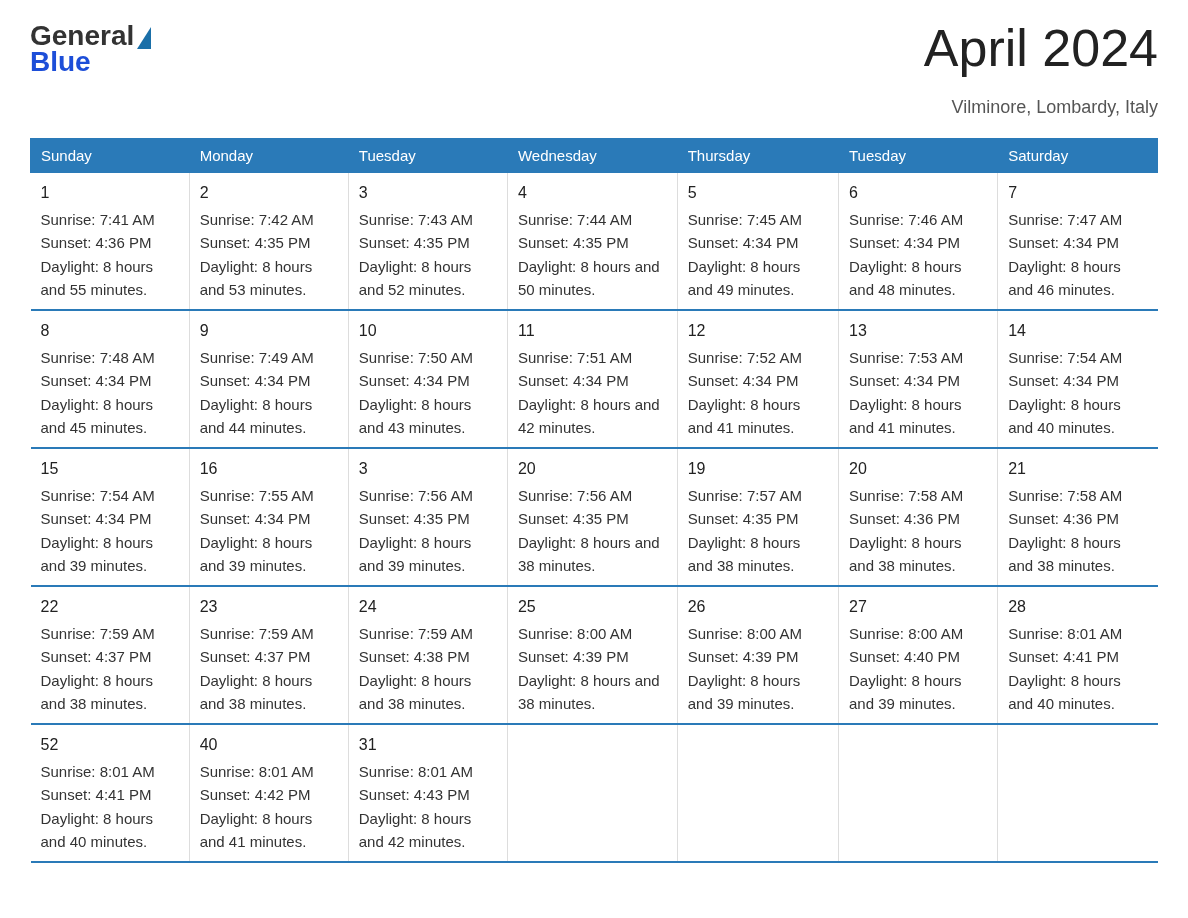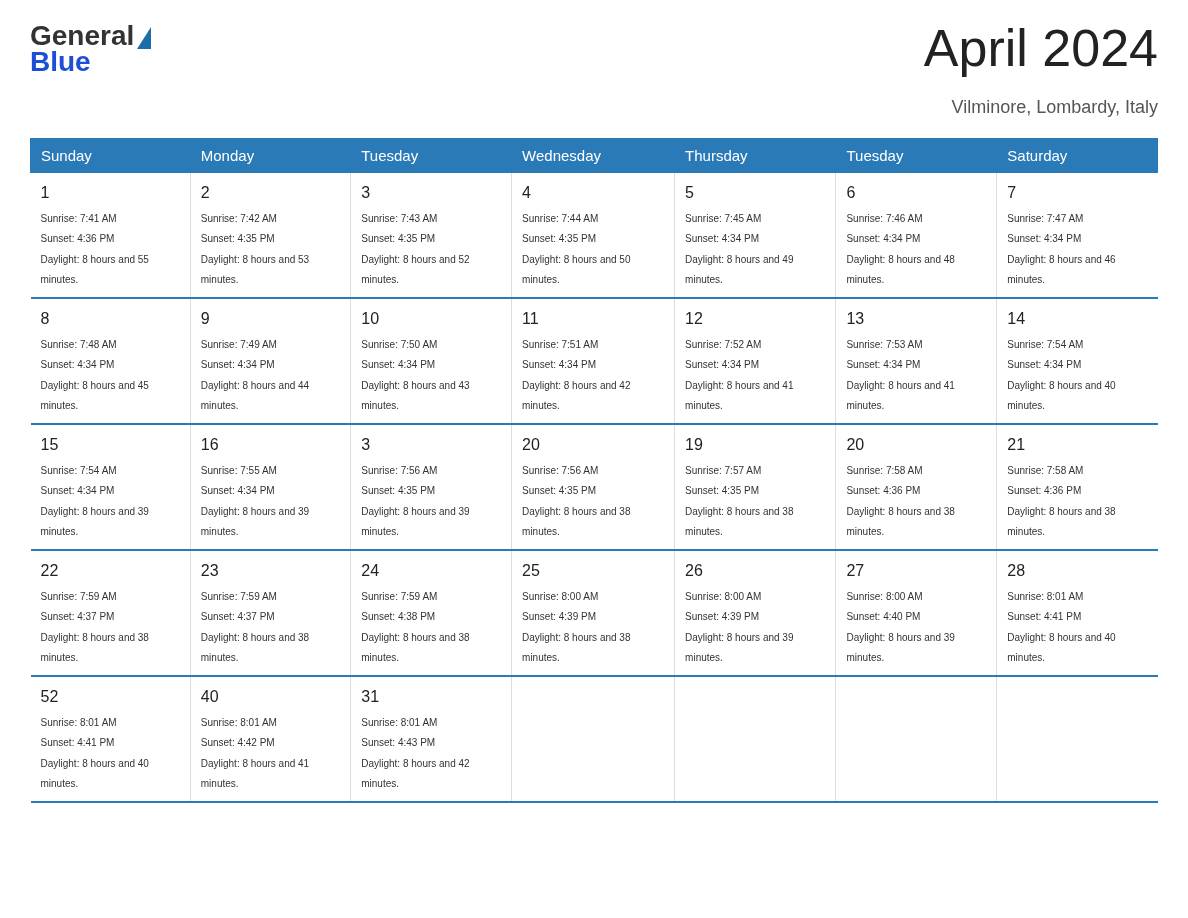--- a/index.html
+++ b/index.html
@@ -88,21 +88,21 @@
       border-right: none;
     }
     .day-number {
       font-size: 16px;
       font-weight: normal;
       color: #222;
       display: block;
       margin-bottom: 3px;
     }
     .day-info {
-      font-size: 10px;
+      font-size: 15px;
       color: #333;
       line-height: 1.55;
     }
     .empty-cell {
       background: #fff;
     }
   </style>
 </head>
 <body>
 

